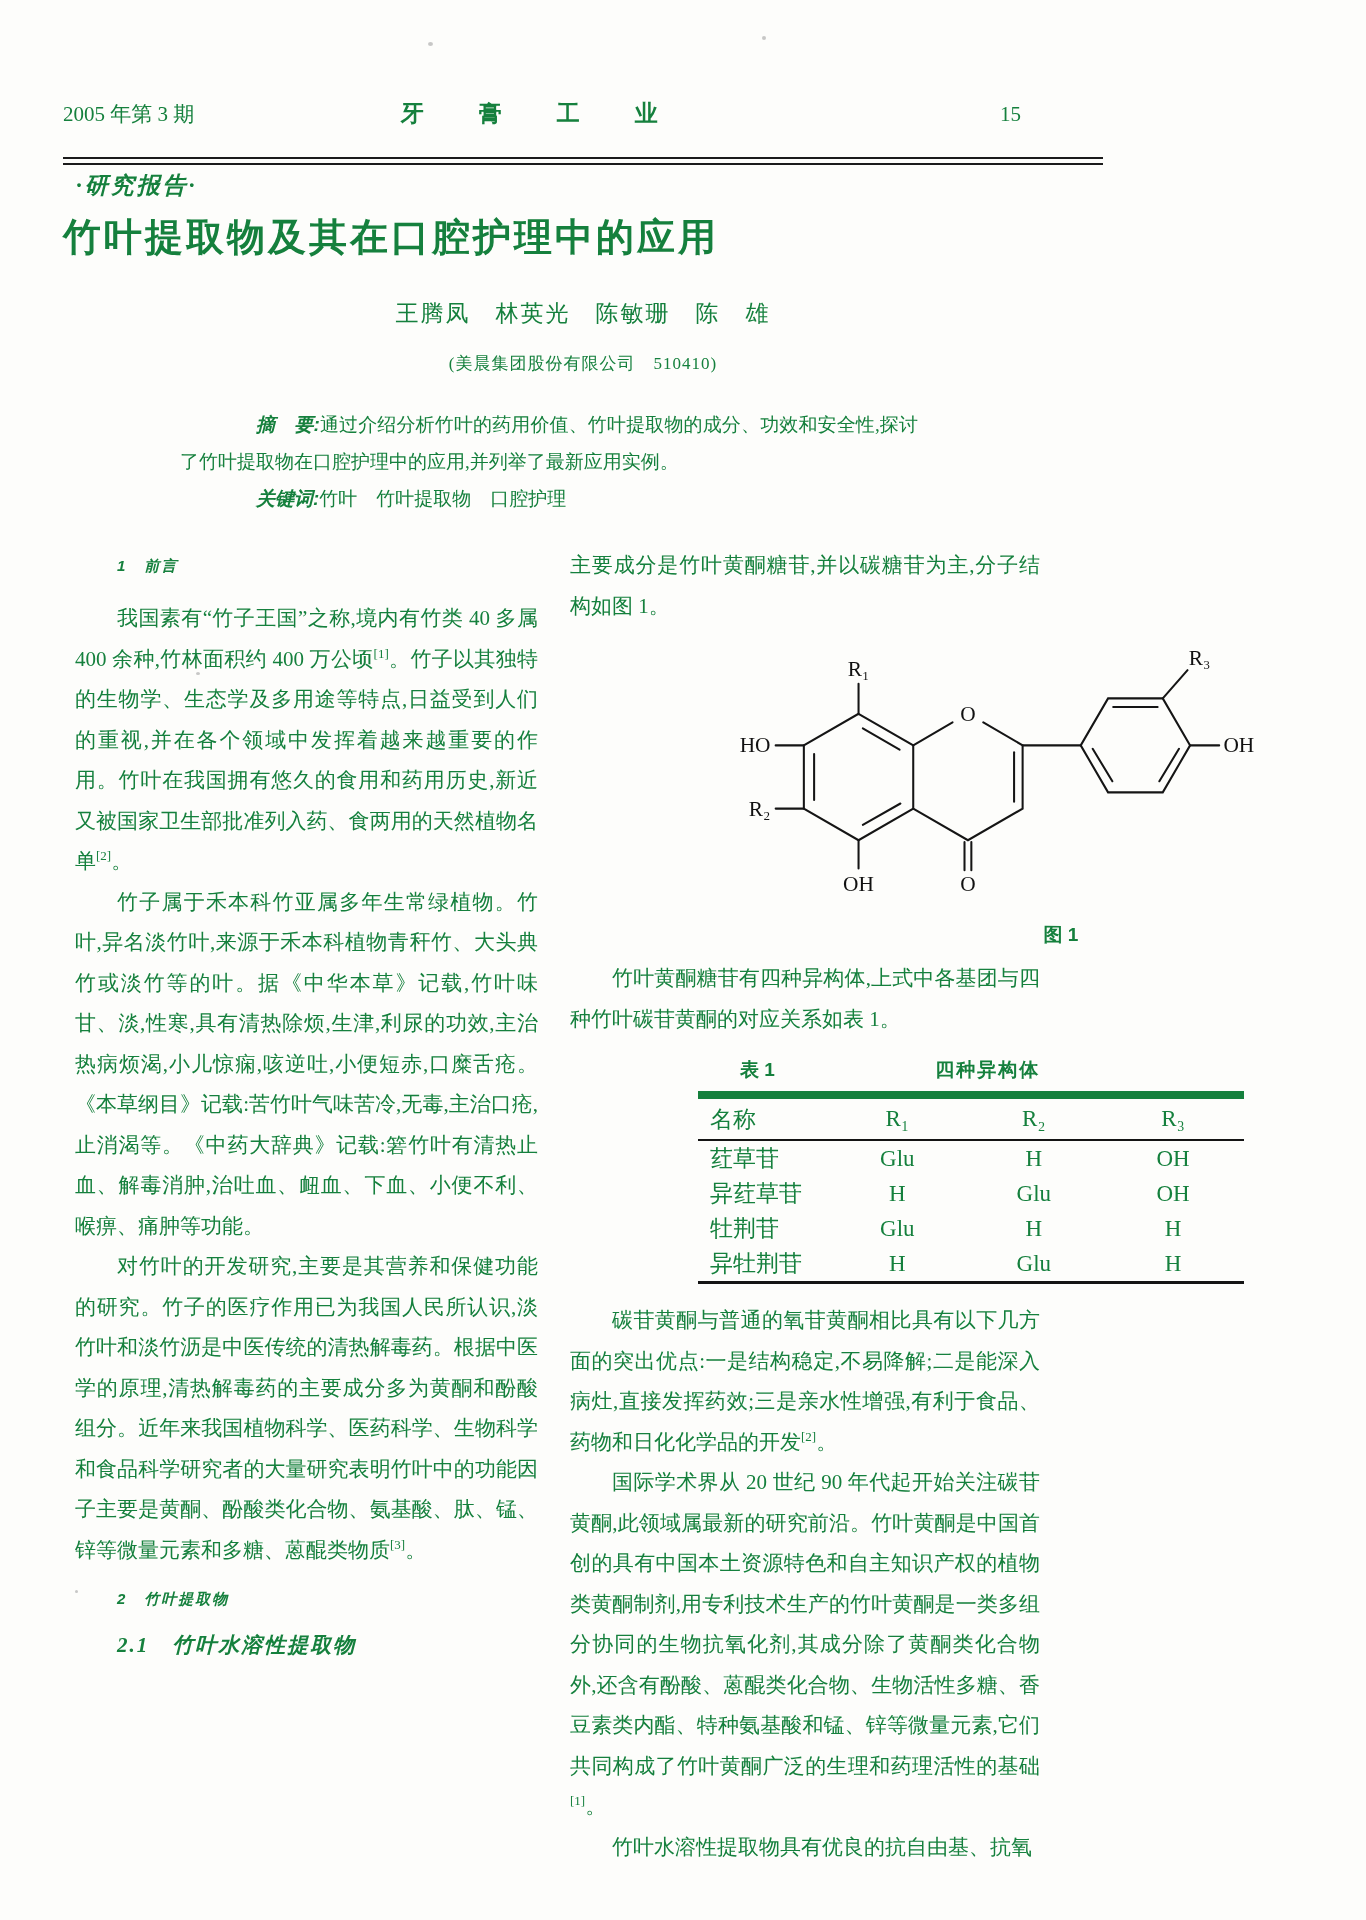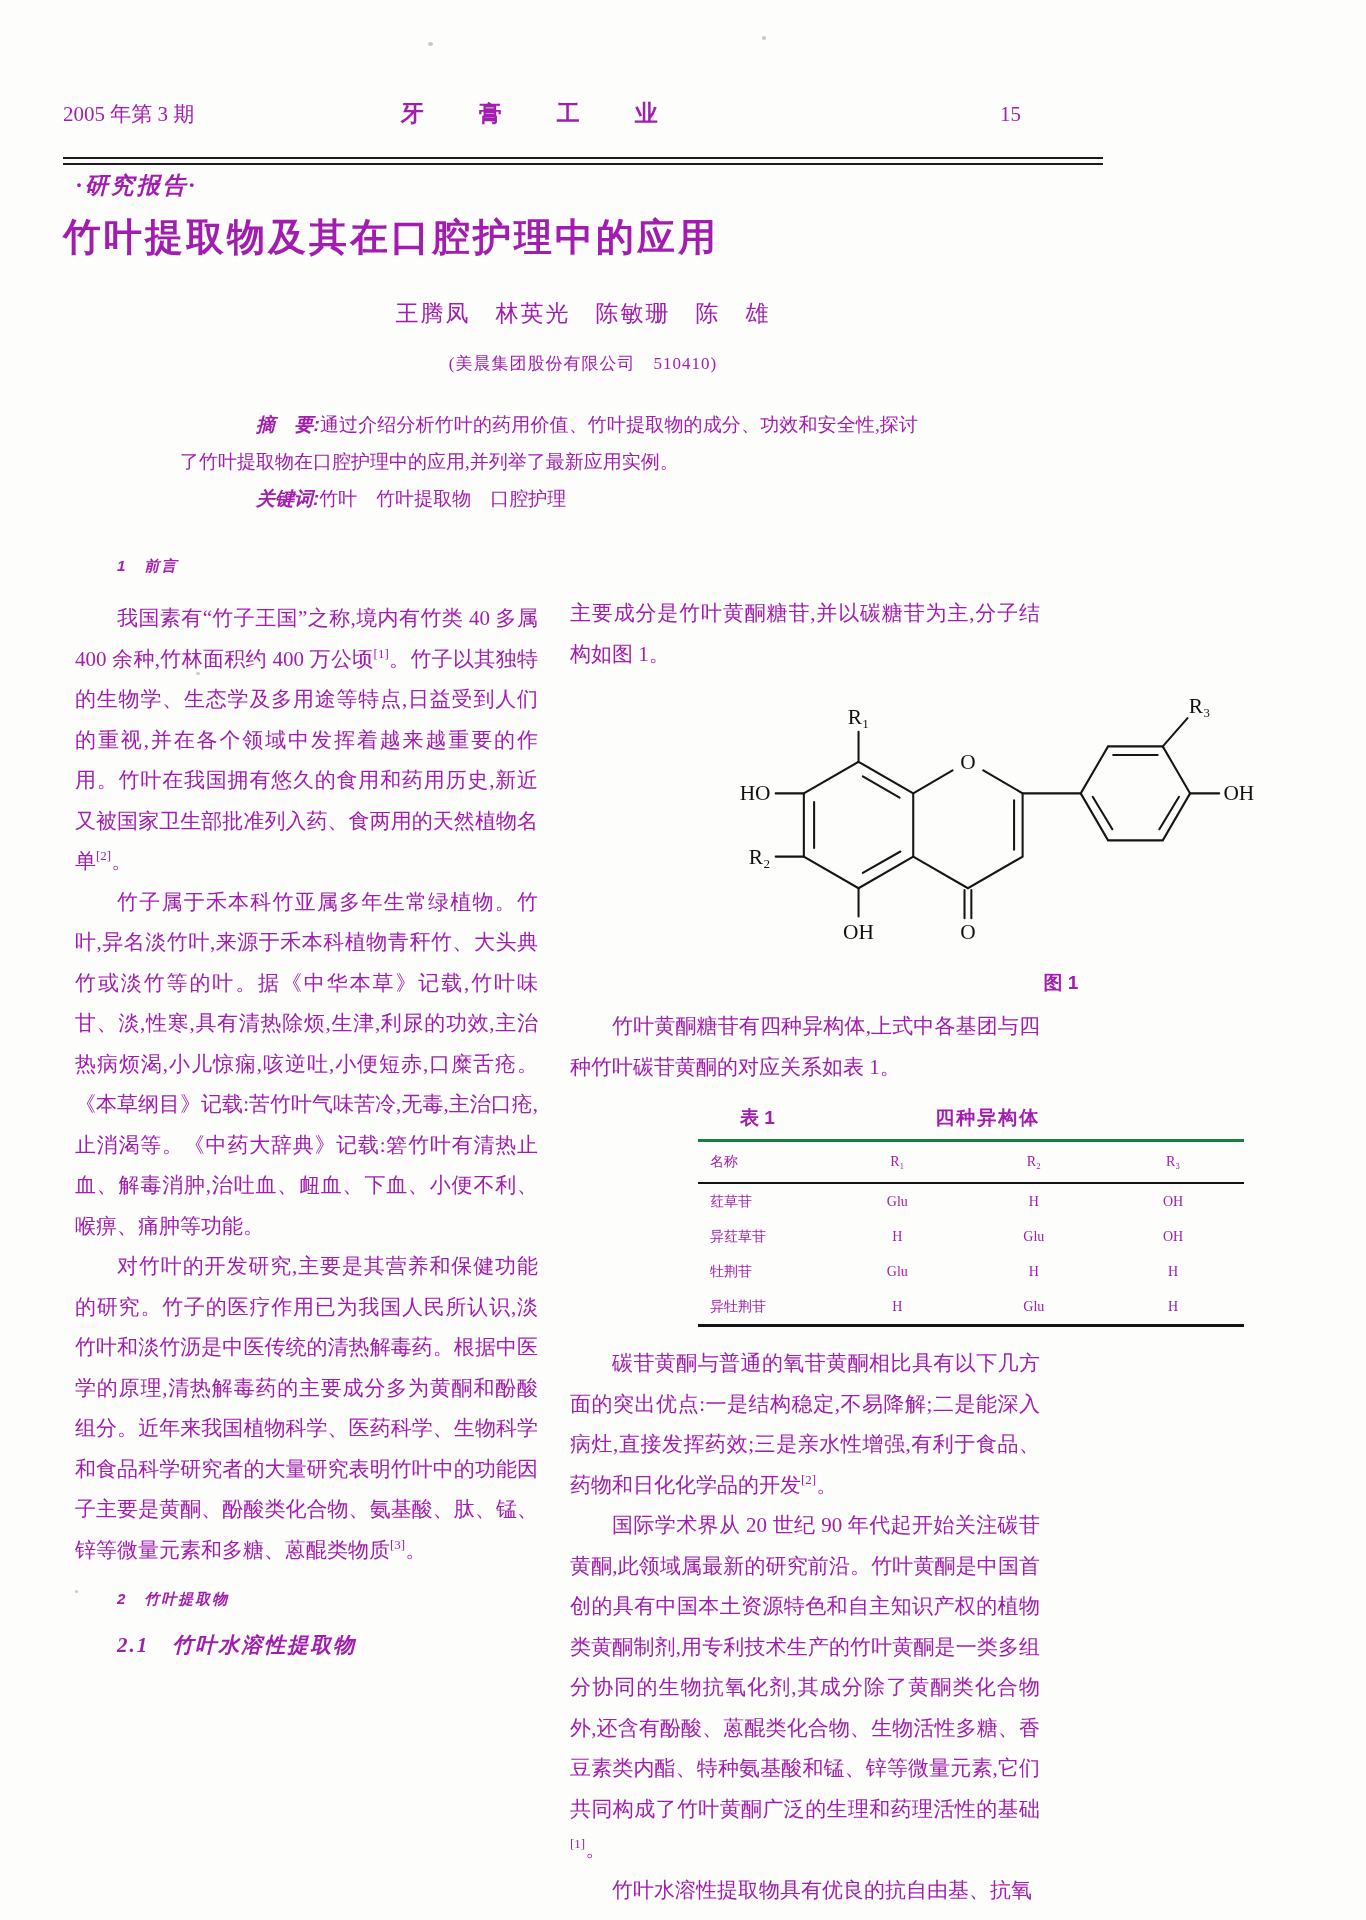--- a/index.html
+++ b/index.html
@@ -1,20 +1,20 @@
 <!DOCTYPE html>
 <html><head>
 <meta charset="utf-8">
 <style>
   html,body{margin:0;padding:0;background:#e8e8e8;}
   .page{
     position:relative;
     width:1366px;height:1920px;
     background:#fdfdfb;
-    color:#a21caf;
+    color:#15803d;
     font-family:"Liberation Serif","DejaVu Serif",serif;
     overflow:hidden;
   }
   
   .header-row{
     position:absolute;left:63px;top:98px;width:1040px;
     display:flex;justify-content:space-between;align-items:baseline;
     font-size:21px;
   }
   .journal-name{
@@ -56,21 +56,21 @@
     font-weight:bold;font-style:italic;
   }
   
   .col{position:absolute;top:545px;}
   .col-left{left:75px;width:463px;}
   .col-right{left:570px;width:470px;}
   p.body{
     margin:0;font-size:21px;line-height:40.5px;
     text-align:justify;text-indent:2em;
   }
-  p.noindent{text-indent:0;margin-top:48px;}
+  p.noindent{text-indent:0;}
   sup{font-size:13px;line-height:0;}
   .sec-h{
     font-family:"Liberation Sans","DejaVu Sans",sans-serif;
     font-weight:bold;font-size:15px;letter-spacing:2px;
     margin:20px 0 22px 42px;
     font-style:italic;
   }
   .sec-h.first{margin-top:12px;}
   .subsec-h{
     font-style:italic;font-weight:600;font-size:21px;letter-spacing:2px;
@@ -90,22 +90,22 @@
   .table-wrap{margin:16px 0 16px 128px;width:546px;}
   .tbl-label-row{
     position:relative;height:36px;
     font-family:"Liberation Sans","DejaVu Sans",sans-serif;
     font-weight:bold;font-size:19px;
   }
   .tbl-label{position:absolute;left:42px;top:2px;}
   .tbl-title{position:absolute;left:50%;top:2px;transform:translateX(-34%);letter-spacing:2px;}
   table.iso{
     width:100%;border-collapse:collapse;
-    border-top:3px solid #15803d;border-bottom:3px solid #141414;
-    font-size:14px;
+    border-top:8px solid #15803d;border-bottom:3px solid #141414;
+    font-size:23px;
   }
   table.iso th{
     font-weight:normal;height:38px;border-bottom:2px solid #141414;
     text-align:center;
   }
   table.iso td{height:33px;text-align:center;}
   table.iso th:first-child,table.iso td:first-child{
     text-align:left;padding-left:12px;width:24%;
   }
   table.iso th:nth-child(2),table.iso td:nth-child(2){width:25%;}

